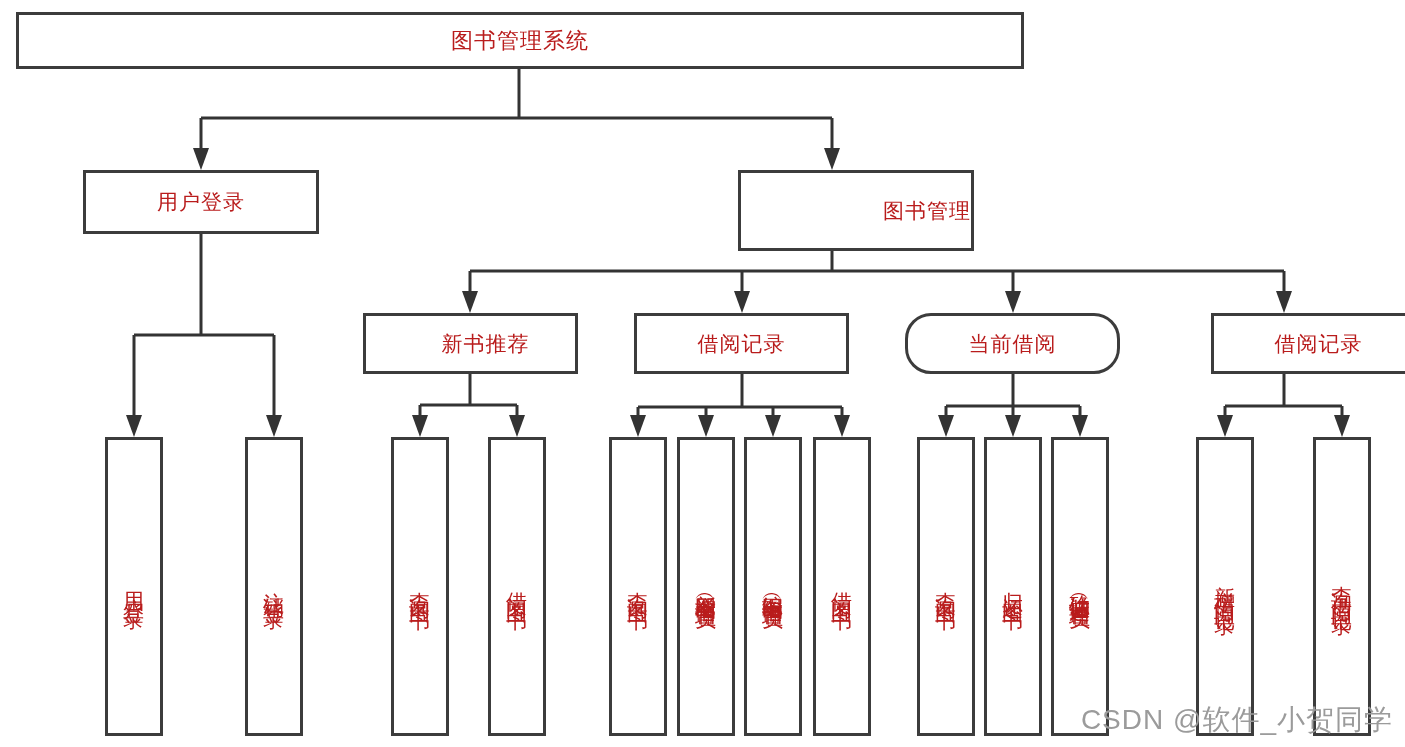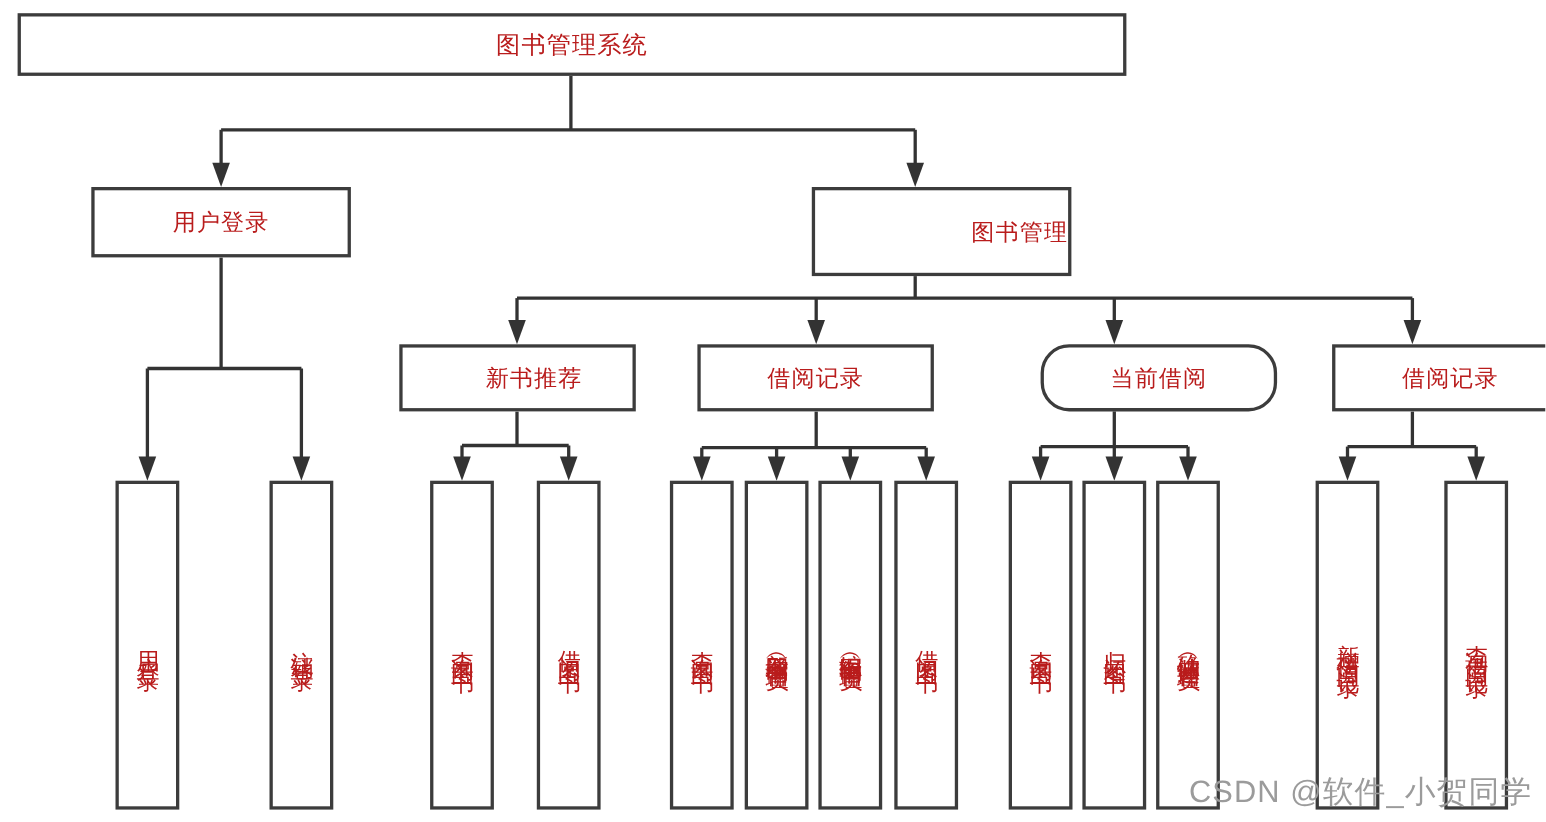--- a/index.html
+++ b/index.html
@@ -135,21 +135,21 @@
   <div class="node hbox" style="left:738px; top:170px; width:236px; height:81px;justify-content:flex-end;">
     <span>图书管理</span>
   </div>
 
   <div class="node hbox" style="left:363px; top:313px; width:215px; height:61px;padding-left:30px;">
     <span>新书推荐</span>
   </div>
   <div class="node hbox" style="left:634px; top:313px; width:215px; height:61px;">
     <span>借阅记录</span>
   </div>
-  <div class="node hbox" style="left:946px; top:313px; width:215px; height:61px;border-radius:26px;">
+  <div class="node hbox" style="left:905px; top:313px; width:215px; height:61px;border-radius:26px;">
     <span>当前借阅</span>
   </div>
   <div class="node hbox" style="left:1211px; top:313px; width:215px; height:61px;">
     <span>借阅记录</span>
   </div>
 
   <div class="node vbox" style="left:105px;">
     <span>用户登录</span>
   </div>
   <div class="node vbox" style="left:245px;">

